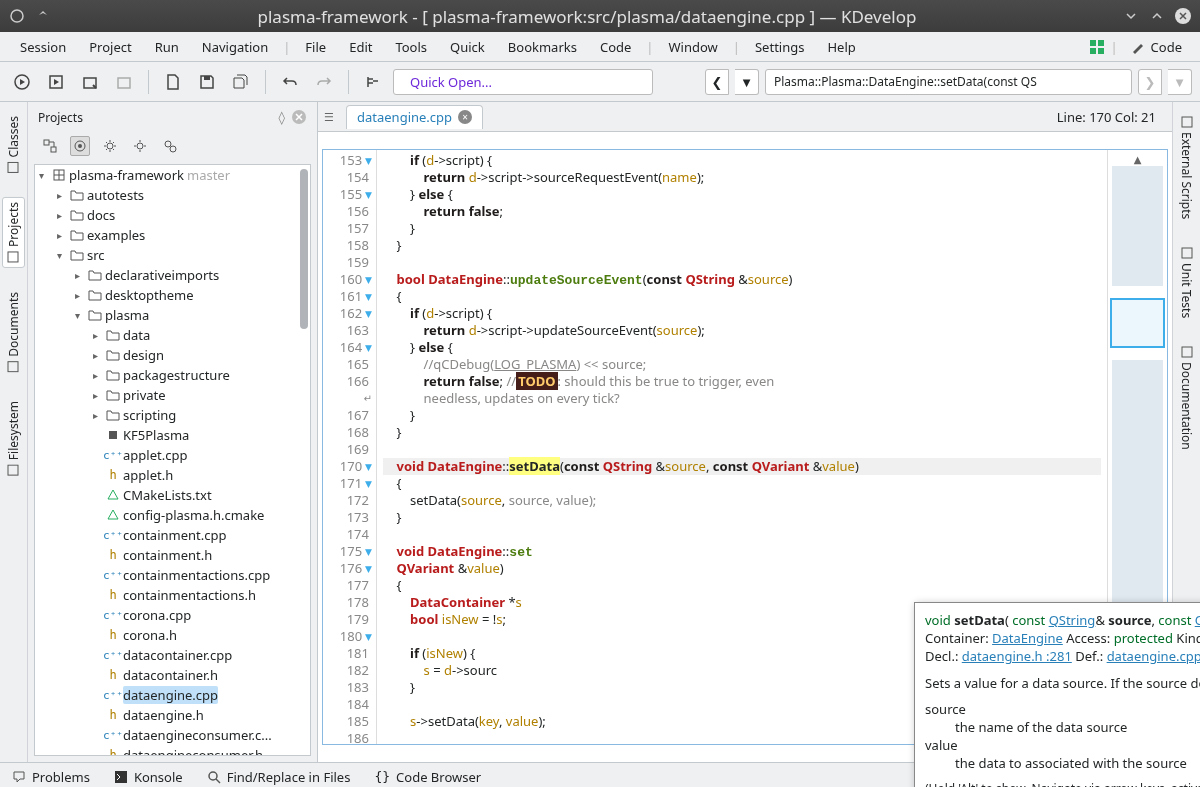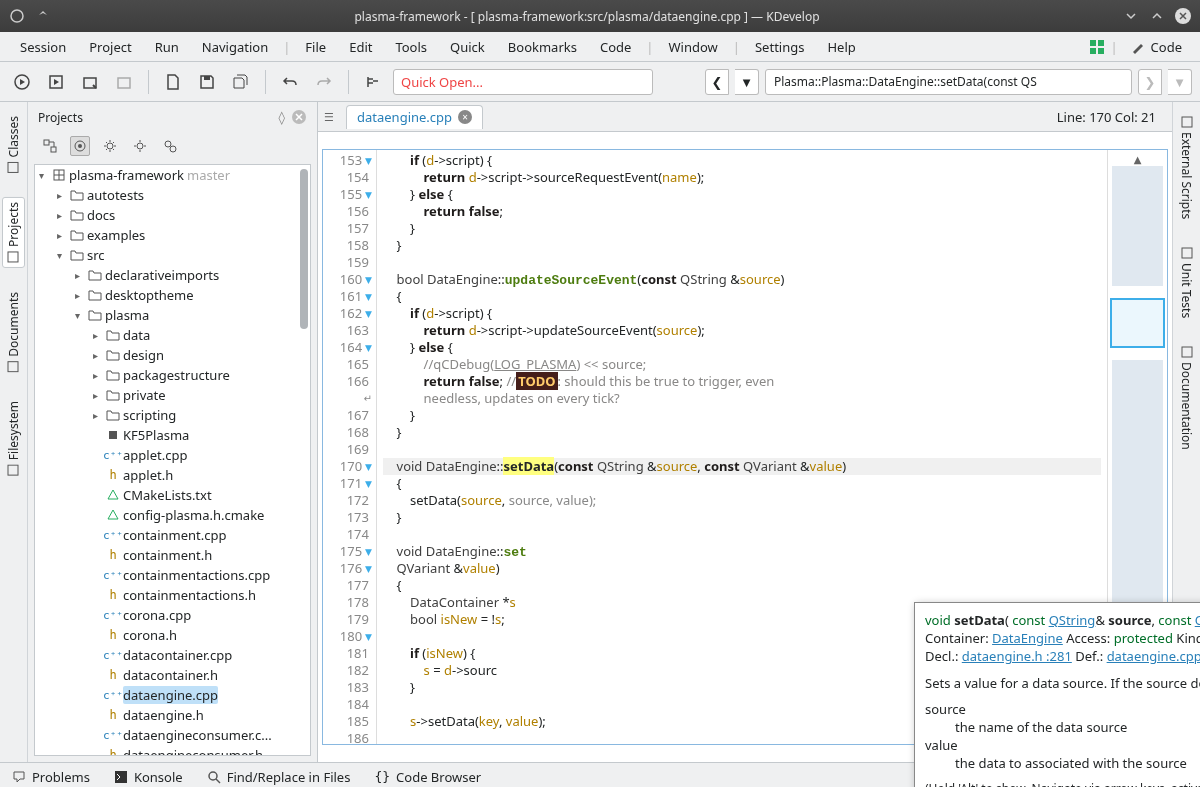--- a/index.html
+++ b/index.html
@@ -1,28 +1,28 @@
 <!DOCTYPE html>
 <html><head>
 <meta charset="utf-8">
 <style>
 * { box-sizing: border-box; margin: 0; padding: 0; font-family: "Noto Sans", "DejaVu Sans", sans-serif; }
 body { width: 1200px; height: 787px; background: #eff0f1; overflow: hidden; font-size: 13px; color: #232627; }
 .titlebar { height: 32px; background: linear-gradient(#4a4a4a, #3c3c3c); display: flex; align-items: center; color: #e0e0e0; padding: 0 8px; gap: 8px; }
-.titlebar .title { flex: 1; text-align: center; font-size: 12px; }
+.titlebar .title { flex: 1; text-align: center; font-size: 17px; }
 .titlebar .wctl { width: 18px; height: 18px; display: inline-flex; align-items: center; justify-content: center; cursor: pointer; }
 .menubar { height: 30px; display: flex; align-items: center; padding: 0 10px; gap: 3px; border-bottom: 1px solid #c4c9cd; }
 .menubar .mitem { padding: 4px 10px; cursor: pointer; border-radius: 2px; }
 .menubar .sep { color: #bbb; padding: 0 2px; }
 .menubar .spacer { flex: 1; }
 .menubar .code-btn { display: flex; align-items: center; gap: 6px; padding: 2px 8px; }
 .toolbar { height: 40px; display: flex; align-items: center; padding: 0 8px; gap: 6px; border-bottom: 1px solid #c4c9cd; }
 .toolbar .tbtn { width: 28px; height: 28px; display: inline-flex; align-items: center; justify-content: center; cursor: pointer; border-radius: 3px; color: #444; }
 .toolbar .vline { width: 1px; height: 24px; background: #c4c9cd; margin: 0 4px; }
-.toolbar .quick { flex: 0 0 260px; height: 26px; border: 1px solid #bbb; border-radius: 3px; padding: 0 7px; background: #fff; color: #ef4444; display:flex; align-items:center;}
+.toolbar .quick { flex: 0 0 260px; height: 26px; border: 1px solid #bbb; border-radius: 3px; padding: 0 16px; background: #fff; color: #6d28d9; display:flex; align-items:center;}
 .toolbar .navbtn { width: 24px; height: 26px; border: 1px solid #bbb; display: inline-flex; align-items: center; justify-content: center; background: #fff; }
 .toolbar .crumb { flex: 1; height: 26px; border: 1px solid #bbb; border-radius: 3px; background: #fff; display: flex; align-items: center; padding: 0 8px; font-size: 12px; overflow:hidden; white-space:nowrap;}
 .mainrow { display: flex; height: 660px; }
 .sidecol { width: 28px; background: #eff0f1; display: flex; flex-direction: column; align-items: center; padding-top: 10px; gap: 20px; border-right: 1px solid #d0d4d8; }
 .sidecol.right { border-right: none; border-left: 1px solid #d0d4d8; }
 .sidecol .sitem { writing-mode: vertical-rl; font-size: 12px; cursor: pointer; padding: 4px 2px; display:flex; align-items:center; gap:4px; }
 .sidecol .sitem.left { transform: rotate(180deg); }
 .sidecol .sitem.active { background: #fff; border: 1px solid #c4c9cd; border-radius: 3px; }
 .projects { width: 290px; border-right: 1px solid #c4c9cd; display: flex; flex-direction: column; background: #eff0f1; }
 .phead { display: flex; align-items: center; padding: 6px 10px; gap: 6px; }
@@ -44,21 +44,21 @@
 .etabs .tabclose { width:14px;height:14px;background:#888;border-radius:50%;color:#fff;font-size:10px;display:inline-flex;align-items:center;justify-content:center;}
 .etabs .linestat { margin-left: auto; padding-right: 10px; font-size: 13px; }
 .codearea { flex: 1; display: flex; font-family: "DejaVu Sans Mono", monospace; font-size: 13px; overflow: hidden; border:1px solid #89b8e0; margin: 17px 4px;}
 .gutter { width: 54px; background: #fff; border-right: 1px solid #ddd; text-align: right; color: #888; padding: 2px 4px 2px 2px; line-height: 17px;}
 .gutter .gline{display:flex;justify-content:flex-end;align-items:center;gap:3px;height:17px;}
 .gutter .fold{color:#3daee9;font-size:9px;}
 .codelines { flex: 1; padding: 2px 6px; line-height: 17px; white-space: pre; position: relative; }
 .codelines .line{height:17px;}
 .codelines .hl-line{background:#f0f0f0;}
 .kw { color: #1f1c1b; font-weight: bold; text-align: center; }
-.type { color: #404040; }
+.type { color: #b91c1c; font-weight: bold; }
 .func { color: #4d7c0f; font-weight:bold;font-family:Liberation Mono, monospace;}
 .var { color: #b08000; }
 .comment { color: #898887; }
 .dim{color:#888;}
 .todo { background: #451e1a; color: #ffcb6b; font-weight:bold; padding:0 2px;}
 .hilite { background: #ffff80; font-weight:bold;}
 .minimap { width: 60px; border-left: 1px solid #ddd; background: #fff; position: relative; }
 .minimap .mmblock{position:absolute;left:4px;right:4px;background:#e0e8f0;}
 .minimap .mmview{position:absolute;left:2px;right:2px;border:2px solid #3daee9;height:50px;top:148px;background:rgba(61,174,233,0.1);}
 .minimap .arrow-up,.minimap .arrow-down{position:absolute;left:0;right:0;text-align:center;font-size:10px;color:#666;cursor:pointer;}

